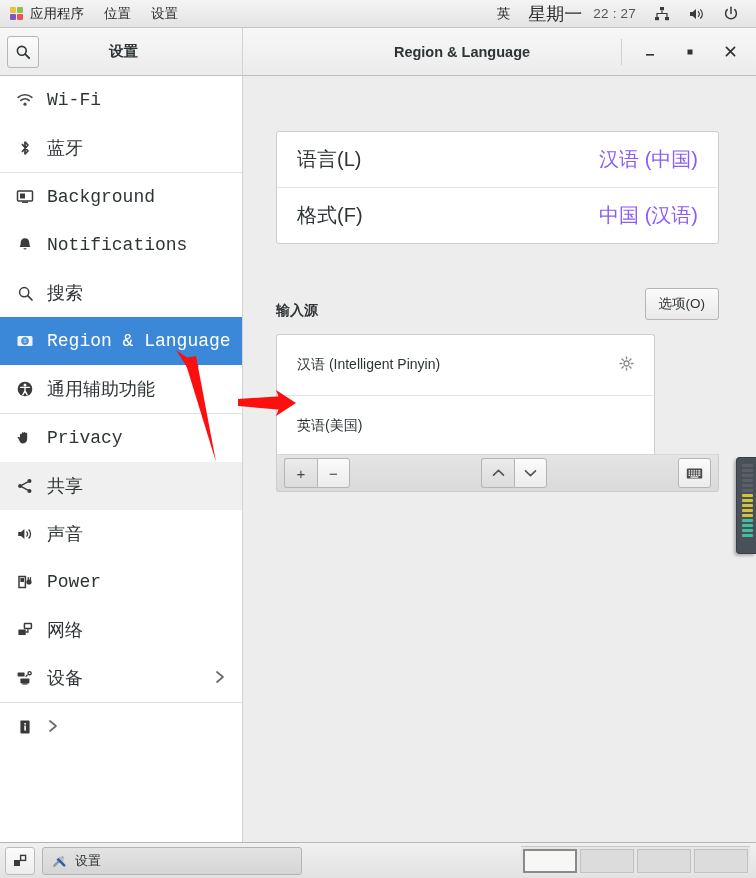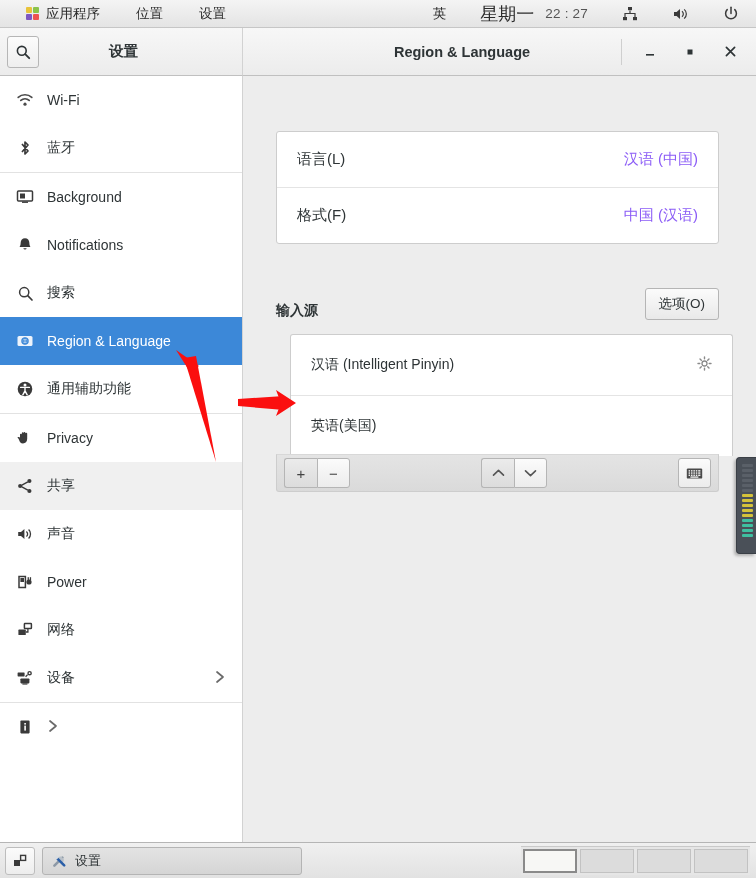--- a/index.html
+++ b/index.html
@@ -16,21 +16,21 @@
     position: absolute; top: 0; left: 0; width: 756px; height: 28px;
     background: linear-gradient(to bottom, #f4f4f4 0%, #ebebeb 55%, #e4e4e4 100%);
     border-bottom: 1px solid #c6c6c6;
     display: flex; align-items: center;
     font-size: 13.5px; color: #2e3436;
   }
   .tp-menu { display: flex; align-items: center; height: 28px; }
   .tp-item {
     display: flex; align-items: center; gap: 6px;
     padding: 0 10px; height: 28px; line-height: 28px;
-    font-size: 13.5px; color: #2b2b2b; cursor: default; margin-left: 16px;
+    font-size: 13.5px; color: #2b2b2b; cursor: default;
   }
   .tp-right { margin-left: auto; display: flex; align-items: center; gap: 2px; padding-right: 9px;}
   .tp-right .tp-item { padding: 0 8px; }
   #clock-text { font-size: 13.5px; letter-spacing: 0.2px; color: #555; }
   #ime-label { font-size: 13.5px; color: #2b2b2b; }
   #weekday-label { font-size: 18px; color: #2b2b2b; margin-right: 5px; }
 
   .appsicon { width: 14px; height: 14px; position: relative; display:inline-block; }
   .appsicon i { position: absolute; width: 6px; height: 6px; border-radius: 1px; display:block;}
   .appsicon i:nth-child(1){ left:0; top:0; background:#e8c33a; }
@@ -92,21 +92,21 @@
   }
   .side-item {
     height: 48px; display: flex; align-items: center;
     padding-left: 14px; cursor: pointer; position: relative;
     font-size: 14px; color: #2e3436;
   }
   .side-item .si-icon {
     width: 22px; min-width: 22px; display: flex; align-items: center;
     justify-content: center; margin-right: 11px; color: #4a4a4a;
   }
-  .side-item .si-label { flex: 1; font-size: 14px; }
+  .side-item .si-label { flex: 1; font-size: 18px; font-family: Liberation Mono, monospace; }
   .side-item .si-chev { margin-right: 16px; color: #6a6a6a; }
   .side-item.selected { background: #3c88d8; color: #ffffff; }
   .side-item.selected .si-icon,
   .side-item.selected .si-label { color: #ffffff; }
   .side-item.hover { background: #f0f0f0; }
   .side-sep { height: 1px; background: #e2e2e2; margin: 0; }
 
   
   #main-panel {
     position: absolute; left: 243px; top: 48px; width: 513px; height: 766px;
@@ -114,42 +114,42 @@
   }
 
   .card {
     background: #ffffff; border: 1px solid #cdcdcd; border-radius: 3px;
   }
   #lang-card {
     position: absolute; left: 33px; top: 55px; width: 443px;
   }
   .lang-row {
     height: 55px; display: flex; align-items: center;
-    padding: 0 20px; cursor: pointer; font-size: 15px; color: #2e3436;
+    padding: 0 20px; cursor: pointer; font-size: 20px; color: #2e3436;
   }
   .lang-row .lr-label { flex: 1; }
   .lang-row .lr-value { color: #8b5cf6; }
   .row-div { height: 1px; background: #e4e4e4; }
 
   #input-sources-header {
     position: absolute; left: 33px; top: 210px; width: 443px;
     display: flex; align-items: flex-end; height: 34px;
   }
   #input-sources-title { font-size: 14px; font-weight: bold; color: #2e3436; }
   #options-button {
     margin-left: auto;
     background: linear-gradient(to bottom,#fbfbfb,#e9e9e9);
     border: 1px solid #b5b5b5; border-radius: 3px;
     padding: 6px 13px; font-size: 13.5px; color: #2e3436;
     cursor: pointer;
   }
 
   #sources-card {
-    position: absolute; left: 33px; top: 258px; width: 443px;
-    border-bottom: none; border-radius: 3px 3px 0 0; margin-left: 14px;
+    position: absolute; left: 33px; top: 258px; width: 379px;
+    border-bottom: none; border-radius: 3px 3px 0 0;
   }
   .src-row {
     height: 60px; display: flex; align-items: center;
     padding: 0 20px; font-size: 14px; color: #2e3436; cursor: pointer;
   }
   .src-row .sr-label { flex: 1; }
   .src-row .sr-gear { color: #888; }
 
   #sources-toolbar {
     position: absolute; left: 33px; top: 378px; width: 443px; height: 38px;

